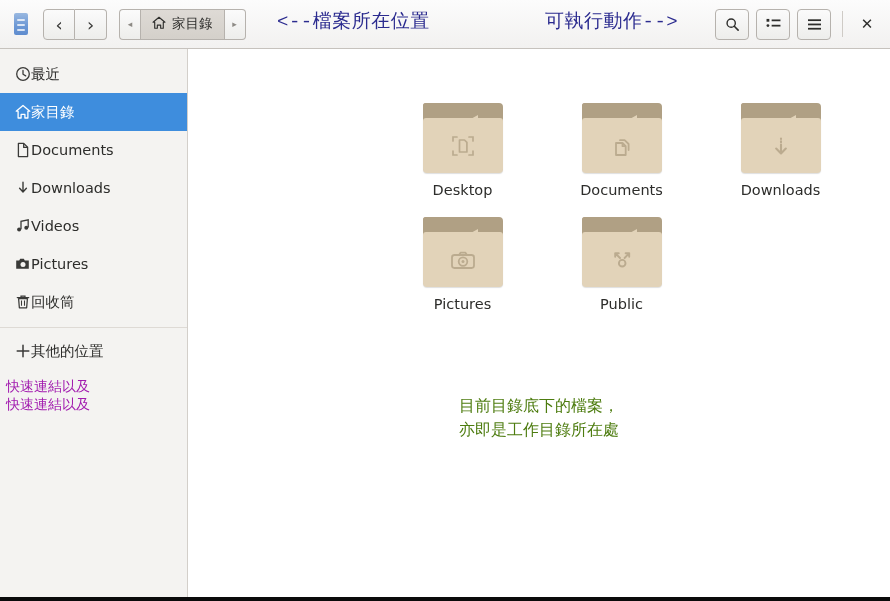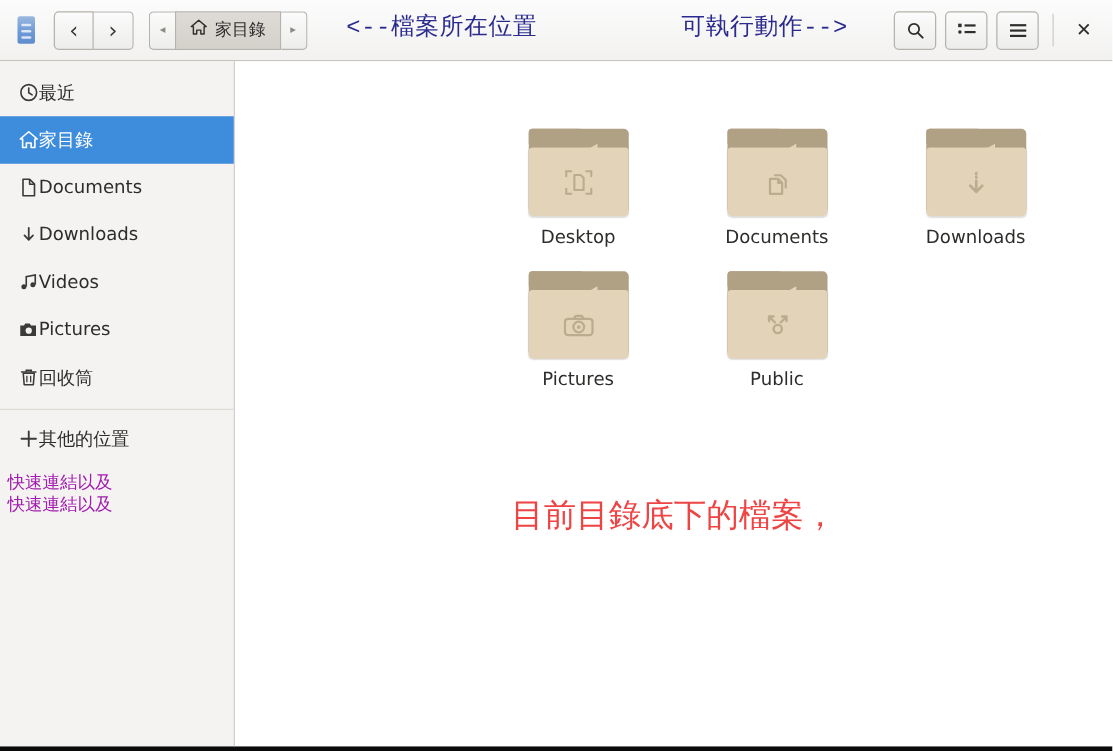--- a/index.html
+++ b/index.html
@@ -149,22 +149,22 @@
     position: absolute; left: 0; bottom: 0; width: 80px; height: 55px;
     display: flex; align-items: center; justify-content: center;
   }
   .emb svg { display: block; opacity: 0.92; }
   .item-label {
     margin-top: 9px; font-size: 14.5px; color: #2d2d2b;
     text-align: center; white-space: nowrap;
   }
   .annot-center {
     position: absolute; left: 0; right: 0; top: 345px;
-    text-align: center; color: #ef4444;
-    font-size: 26px; line-height: 1.48;
+    text-align: center; color: #4d7c0f;
+    font-size: 16px; line-height: 1.48;
     pointer-events: none;
   }
 </style>
 </head>
 <body>
 
 <div id="app">
 
   <div class="headerbar">
 
@@ -422,16 +422,17 @@
 
 
         <div class="item">
           
           
         </div>
       </div>
 
       <div class="annot-center">
         <div>目前目錄底下的檔案，</div>
+        <div>亦即是工作目錄所在處</div>
       </div>
     </div>
   </div>
 </div>
 
 </body></html>

